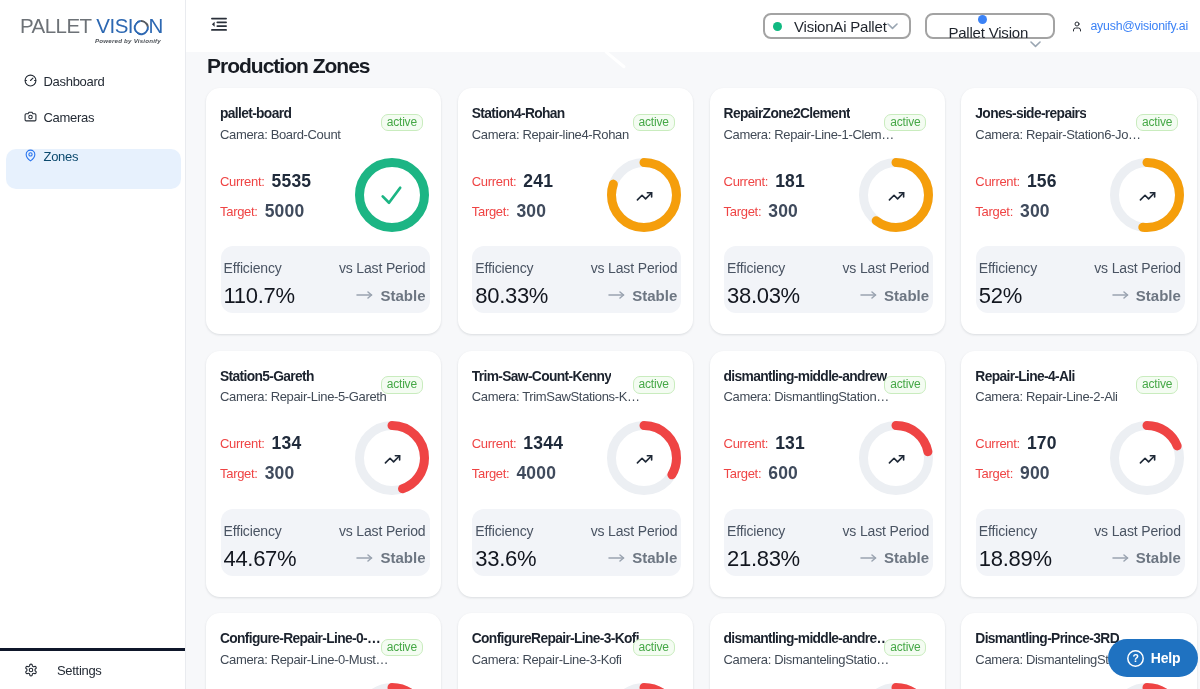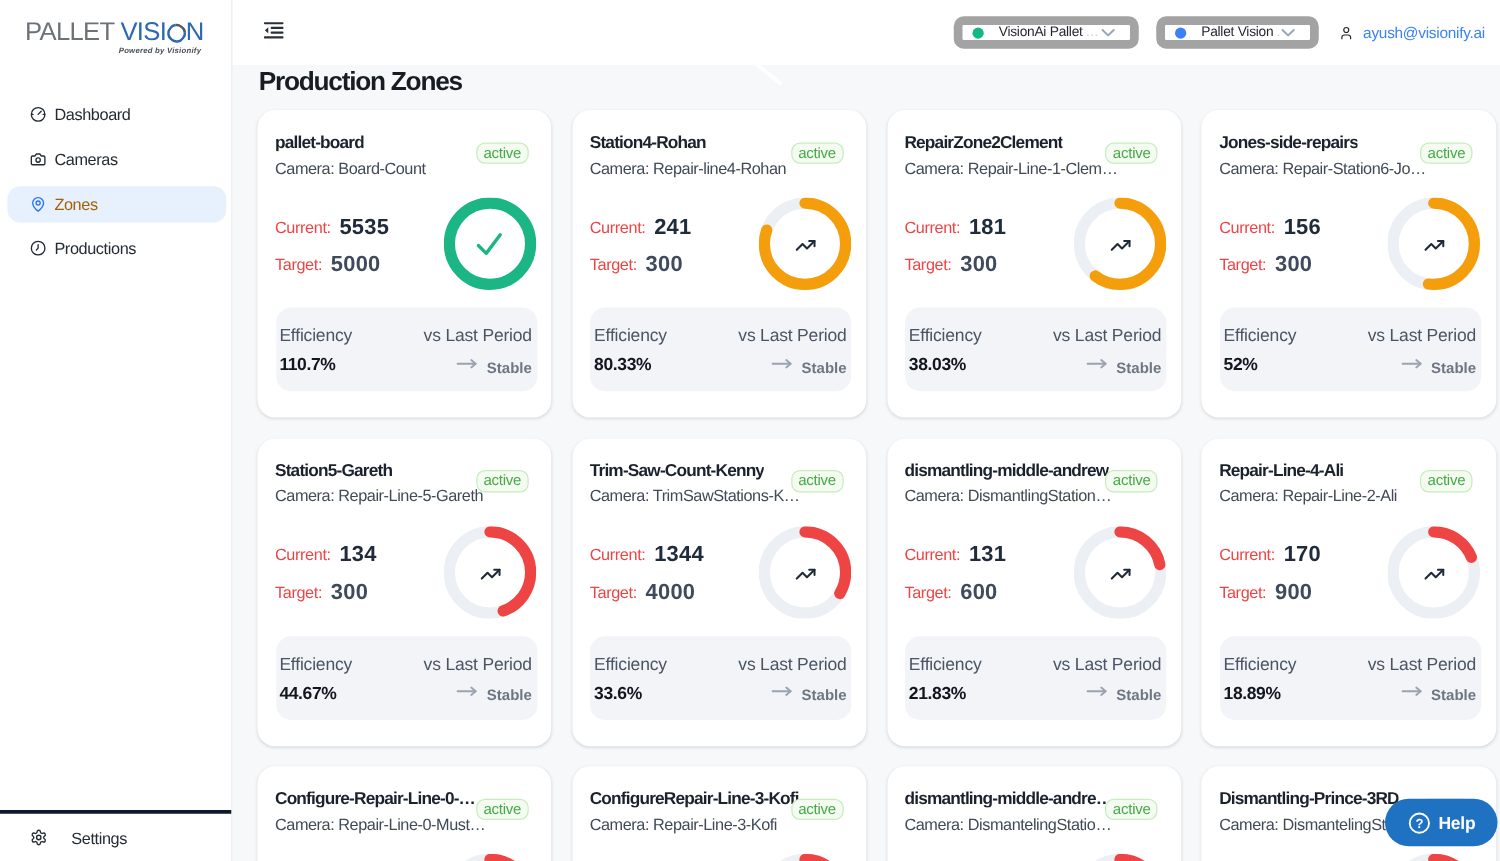--- a/index.html
+++ b/index.html
@@ -7,33 +7,33 @@
   body { font-family:"Liberation Sans", sans-serif; background:#f7f8fa; position:relative; }
 
   .sidebar { position:absolute; left:0; top:0; bottom:0; width:186px; background:#fff; border-right:1px solid #e9ebef; z-index:5; }
   .logo { position:absolute; left:20px; top:13.5px; font-size:20.5px; letter-spacing:-0.55px; white-space:nowrap; }
   .logo .p2 { letter-spacing:-0.5px; }
   .logo .p1 { color:#6d7277; }
   .logo .p2 { color:#2d68b2; }
   .logo-sub { position:absolute; right:24px; top:37px; font-size:6.2px; font-style:italic; font-weight:bold; color:#4a4f55; letter-spacing:0.2px; }
   .oring { display:inline-block; width:14.5px; height:14.5px; border-radius:50%; border:2.6px solid #2d68b2; border-top-color:#555a60; position:relative; top:1.5px; margin:0 0.5px; transform:rotate(38deg); }
   .nav { position:absolute; left:0; top:73.5px; width:100%; }
-  .nav-item { height:36.3px; display:flex; align-items:center; padding-left:23.5px; font-size:13px; letter-spacing:-0.3px; color:#242b35; }
+  .nav-item { height:36.3px; display:flex; align-items:flex-start; padding-left:23.5px; font-size:13px; letter-spacing:-0.3px; color:#242b35; }
   .nav-item svg { margin-right:7px; flex:none; }
-  .nav-item.active { margin:2.6px 4px 2.6px 6px; padding-left:17.5px; background:#e7f1fd; border-radius:10px; height:29px; color:#a16207; }
+  .nav-item.active { margin:2.6px 4px 2.6px 6px; padding-left:17.5px; background:#e7f1fd; border-radius:10px; height:40px; color:#0c4a6e; }
   .settings { position:absolute; left:0; bottom:0; width:100%; border-top:3px solid #0f172a; height:41px; display:flex; align-items:center; padding-left:24px; font-size:13px; letter-spacing:-0.3px; color:#242b35; }
   .settings svg { margin-right:19px; }
 
   .topbar { position:absolute; left:186px; right:0; top:0; height:52px; background:#fff; z-index:4; }
   .burger { position:absolute; left:25px; top:17px; }
   .top-right { position:absolute; right:12px; top:0; height:52px; display:flex; align-items:center; }
-  .select { height:26px; border:7px solid #a3a3a3; border-radius:8px; background:#fff; display:flex; align-items:center; padding:0 12px 0 7.5px; font-size:11px; letter-spacing:-0.2px; color:#1f242c; white-space:nowrap; }
+  .select { height:26px; border:2px solid #a3a3a3; border-radius:8px; background:#fff; display:flex; align-items:center; padding:0 12px 0 7.5px; font-size:15px; letter-spacing:-0.2px; color:#1f242c; white-space:nowrap; }
   .dot { width:9px; height:9px; border-radius:50%; margin-right:12px; flex:none; }
   .sel1 { width:148px; margin-right:14px; }
-  .sel2 { width:130px; margin-right:16px; }
+  .sel2 { width:130px; margin-right:16px;flex-direction:column; }
   .select .chev { margin-left:auto; display:flex; }
   .email { font-size:12.3px; letter-spacing:-0.2px; color:#3b82f6; margin-left:7px; }
 
   .h1 { position:absolute; left:207px; top:54px; font-size:21px; font-weight:700; color:#181c23; letter-spacing:-1px; z-index:2; }
   .slash { position:absolute; left:606px; top:50px; width:26px; height:3px; background:#fff; border-radius:2px; transform:rotate(39.5deg); transform-origin:0 0; }
 
   .grid { position:absolute; left:206px; top:88px; display:grid; grid-template-columns:repeat(4, 235.4px); column-gap:16.4px; row-gap:16.4px; grid-auto-rows:246.2px; }
   .card { position:relative; background:#fff; border-radius:14px; box-shadow:0 1px 2px rgba(27,36,48,.05), 0 1px 3px rgba(27,36,48,.08); }
   .title { position:absolute; left:14px; top:18px; font-size:13.8px; font-weight:700; letter-spacing:-0.65px; color:#1b222d; max-width:177px; white-space:nowrap; overflow:hidden; text-overflow:ellipsis; }
   .camera { position:absolute; left:14px; top:38.5px; font-size:13px; letter-spacing:-0.35px; color:#414a56; max-width:177px; white-space:nowrap; overflow:hidden; text-overflow:ellipsis; }
@@ -41,22 +41,22 @@
   .stats { position:absolute; left:14px; top:78.2px; }
   .srow { height:30px; display:flex; align-items:center; white-space:nowrap; }
   .lbl { font-size:13px; letter-spacing:-0.3px; color:#ef4444; margin-right:7px; }
   .val { font-size:17.5px; font-weight:700; letter-spacing:0.2px; color:#202b3b; }
   .val.t { color:#3f4a5c; }
   .ring { position:absolute; left:149px; top:70px; }
   .eff { position:absolute; left:14.5px; top:158.4px; width:209px; height:66.6px; background:#f2f4f8; border-radius:12px; padding:14px 4px 0 3px; }
   .eff-l { float:left; }
   .eff-r { float:right; text-align:right; }
   .eff .cap { font-size:14px; letter-spacing:-0.15px; color:#4a5463; }
-  .eff .pct { font-size:14px; font-weight:700; letter-spacing:-0.3px; color:#12161f; margin-top:7px; }
-  .eff .stable { font-size:12px; font-weight:700; color:#6d7682; margin-top:10.5px; display:flex; justify-content:flex-end; }
+  .eff .pct { font-size:22px; font-weight:400; letter-spacing:-0.3px; color:#12161f; margin-top:7px; }
+  .eff .stable { font-size:15px; font-weight:700; color:#6d7682; margin-top:10.5px; display:flex; align-items:center; justify-content:flex-end; }
   .eff .stable svg { margin-right:7px; }
 
   .help { position:absolute; left:1108px; top:639px; width:90px; height:38px; background:#1f72c1; border-radius:19px; z-index:10; display:flex; align-items:center; justify-content:center; color:#fff; font-size:14px; font-weight:700; letter-spacing:-0.2px; }
 </style>
 </head>
 <body>
 
 <div class="sidebar">
   <div class="logo"><span class="p1">PALLET</span> <span class="p2">VISI<span class="oring"></span>N</span></div>
   <div class="logo-sub">Powered by Visionify</div>
@@ -68,24 +68,20 @@
           <path d="M19.5 12 h2"></path>
         </svg>Dashboard</div>
     <div class="nav-item"><svg width="13" height="13" viewBox="0 0 24 24" fill="none" stroke="#242b35" stroke-width="2" stroke-linecap="round" stroke-linejoin="round">
           <path d="M14.5 4h-5L7.5 7H4a2 2 0 0 0-2 2v9a2 2 0 0 0 2 2h16a2 2 0 0 0 2-2V9a2 2 0 0 0-2-2h-3.5l-2-3z"></path>
           <circle cx="12" cy="13" r="3.2"></circle>
         </svg>Cameras</div>
     <div class="nav-item active"><svg width="13" height="13" viewBox="0 0 24 24" fill="none" stroke="#2673ee" stroke-width="2" stroke-linecap="round" stroke-linejoin="round">
           <path d="M20 10c0 6-8 12-8 12s-8-6-8-12a8 8 0 0 1 16 0Z"></path>
           <circle cx="12" cy="10" r="3"></circle>
         </svg>Zones</div>
-    <div class="nav-item"><svg width="13" height="13" viewBox="0 0 24 24" fill="none" stroke="#242b35" stroke-width="2" stroke-linecap="round" stroke-linejoin="round">
-          <circle cx="12" cy="12" r="10"></circle>
-          <polyline points="12 7 12 12 9.5 14.8"></polyline>
-        </svg>Productions</div>
   </div>
   <div class="settings"><svg width="14" height="14" viewBox="0 0 24 24" fill="none" stroke="#242b35" stroke-width="1.9" stroke-linecap="round" stroke-linejoin="round">
         <path d="M12.22 2h-.44a2 2 0 0 0-2 2v.18a2 2 0 0 1-1 1.73l-.43.25a2 2 0 0 1-2 0l-.15-.08a2 2 0 0 0-2.73.73l-.22.38a2 2 0 0 0 .73 2.73l.15.1a2 2 0 0 1 1 1.72v.51a2 2 0 0 1-1 1.74l-.15.09a2 2 0 0 0-.73 2.73l.22.38a2 2 0 0 0 2.73.73l.15-.08a2 2 0 0 1 2 0l.43.25a2 2 0 0 1 1 1.73V20a2 2 0 0 0 2 2h.44a2 2 0 0 0 2-2v-.18a2 2 0 0 1 1-1.73l.43-.25a2 2 0 0 1 2 0l.15.08a2 2 0 0 0 2.73-.73l.22-.39a2 2 0 0 0-.73-2.73l-.15-.08a2 2 0 0 1-1-1.74v-.5a2 2 0 0 1 1-1.74l.15-.09a2 2 0 0 0 .73-2.73l-.22-.38a2 2 0 0 0-2.73-.73l-.15.08a2 2 0 0 1-2 0l-.43-.25a2 2 0 0 1-1-1.73V4a2 2 0 0 0-2-2z"></path>
         <circle cx="12" cy="12" r="3"></circle>
       </svg>Settings</div>
 </div>
 
 <div class="topbar">
   <div class="burger"><svg width="16" height="15" viewBox="0 0 16 15" fill="none" stroke="#2a303a" stroke-width="1.7" stroke-linecap="round">
         <line x1="0.9" y1="1.6" x2="15.1" y2="1.6"></line>

